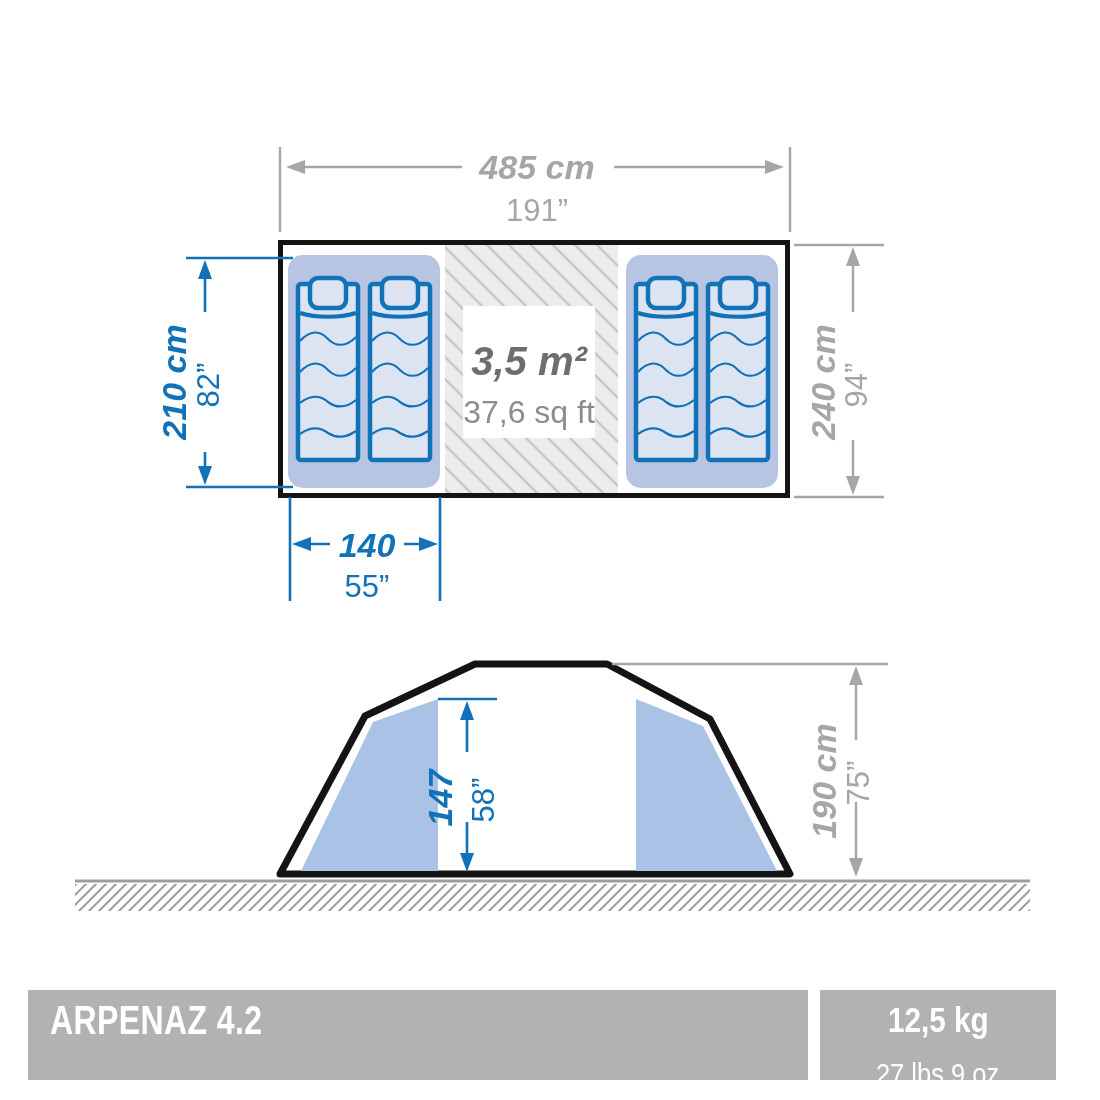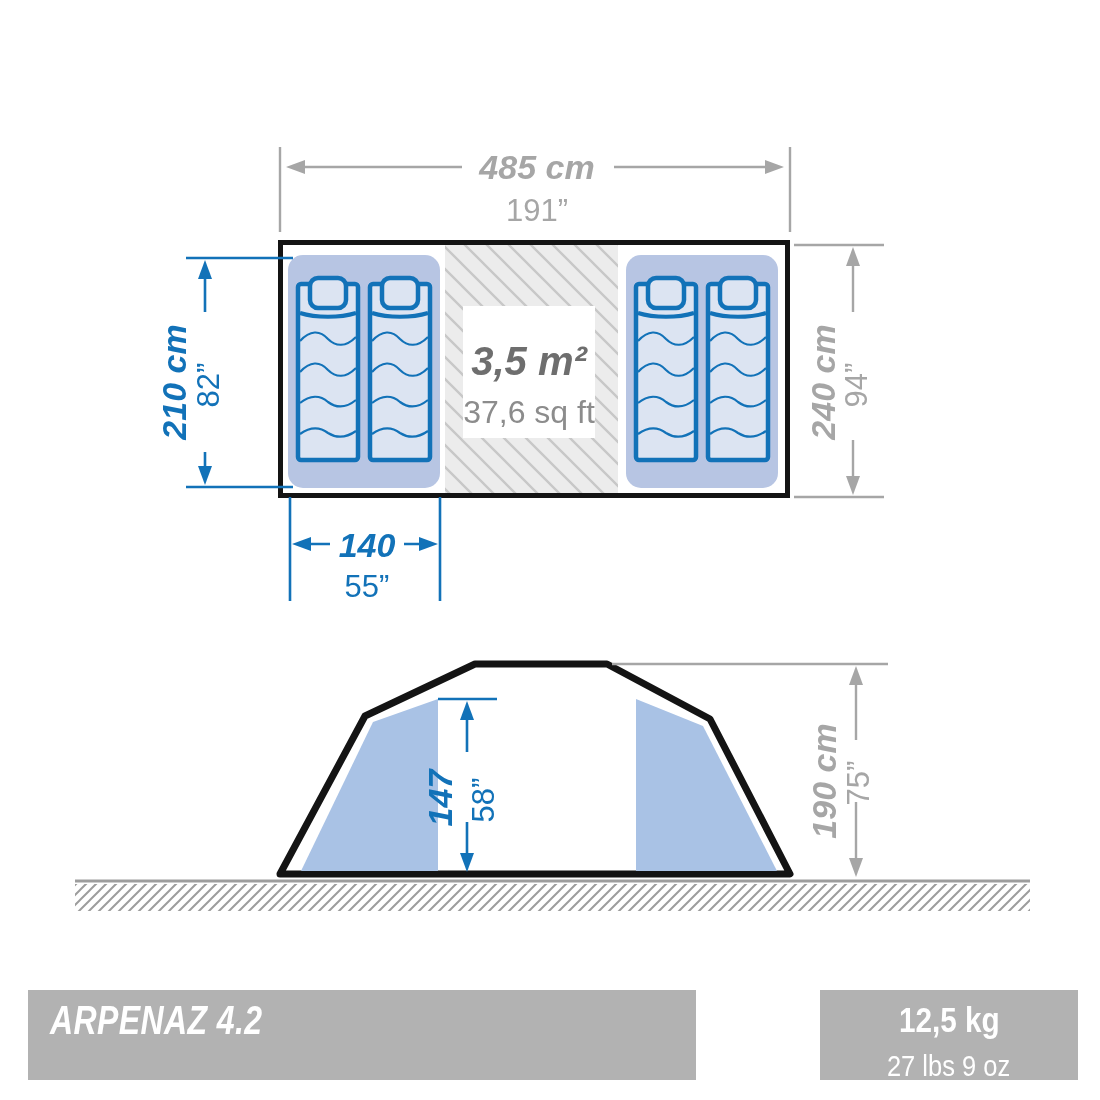--- a/index.html
+++ b/index.html
@@ -34,28 +34,28 @@
   .dim-cm-gray{font-style:italic;font-weight:bold;font-size:34px;fill:var(--dim-gray);}
   .dim-in-gray{font-size:31px;fill:var(--dim-gray);}
   .dim-cm-blue{font-style:italic;font-weight:bold;font-size:34px;fill:var(--blue);}
   .dim-in-blue{font-size:31px;fill:var(--blue);}
   .area-main{font-style:italic;font-weight:bold;font-size:40px;fill:var(--area-text);}
   .area-sub{font-size:32px;fill:var(--area-sub);}
   .mid{text-anchor:middle;}
 
   
   .banner{position:absolute;background:var(--banner-bg);color:#ffffff;}
-  .banner-left{left:28px;top:990px;width:668px;height:90px;font-style:italic;}
-  .banner-right{left:820px;top:990px;width:258px;height:90px;text-align:center;}
+  .banner-left{left:28px;top:990px;width:780px;height:90px;}
+  .banner-right{left:820px;top:990px;width:236px;height:90px;text-align:center;}
   .cond{display:inline-block;transform:scaleX(.8);transform-origin:left center;white-space:nowrap;}
   .cond-c{display:inline-block;transform:scaleX(.85);transform-origin:center;white-space:nowrap;}
   .banner-title{font-size:40px;font-weight:bold;line-height:1.0;margin:10px 0 0 22px;letter-spacing:.5px;}
   .banner-sub{font-size:30px;font-weight:normal;line-height:1.05;margin:2px 0 0 22px;letter-spacing:.5px;}
   .banner-weight{font-size:35px;font-weight:bold;line-height:1.0;margin-top:12px;}
-  .banner-weight-sub{font-size:30px;font-weight:normal;line-height:1.1;margin-top:12px;}
+  .banner-weight-sub{font-size:30px;font-weight:normal;line-height:1.1;margin-top:20px;}
 </style>
 </head>
 <body>
 
 <svg width="1100" height="980" viewBox="0 0 1100 980">
   <defs>
     <pattern id="hatchPlan" width="22" height="22" patternUnits="userSpaceOnUse">
       <path d="M0,0 L22,22 M-5,17 L5,27 M17,-5 L27,5" stroke="var(--hatch-line)" stroke-width="2.4" fill="none"></path>
     </pattern>
     <pattern id="hatchGround" width="10" height="10" patternUnits="userSpaceOnUse">

